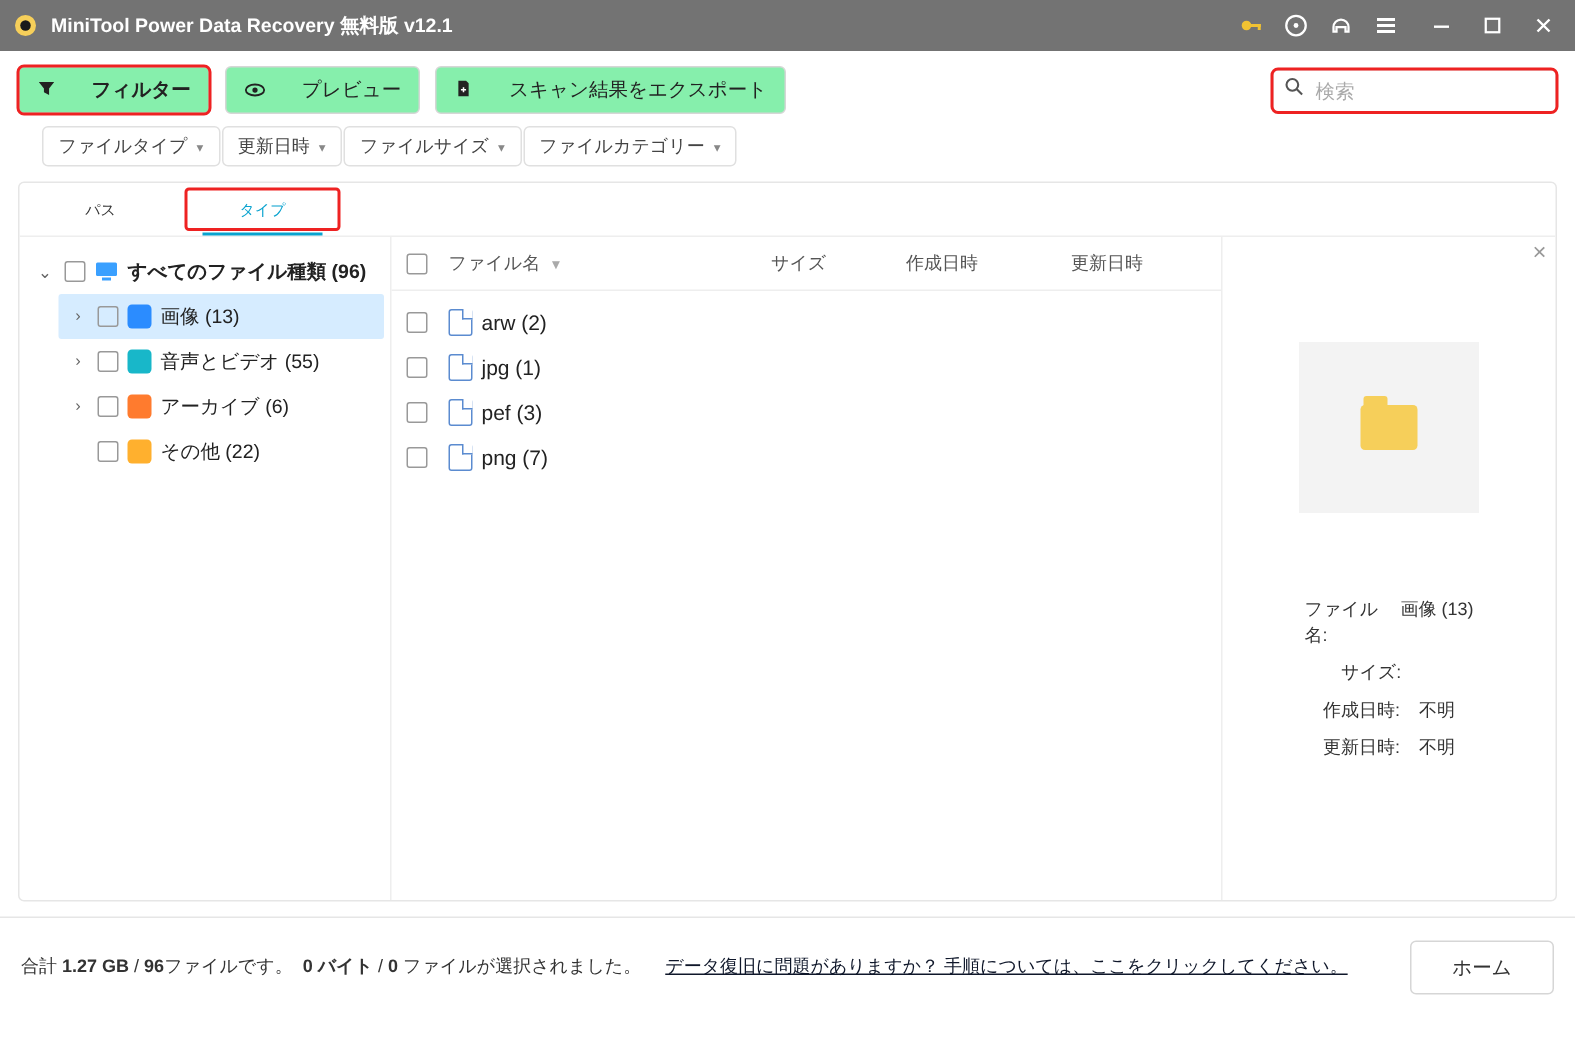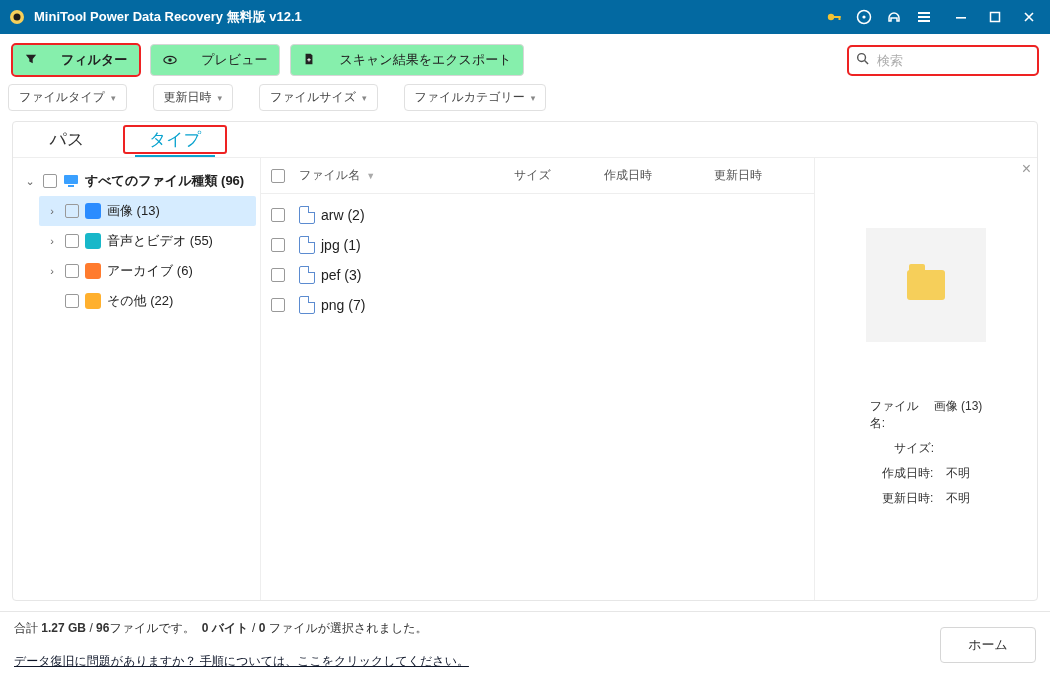--- a/index.html
+++ b/index.html
@@ -1,19 +1,19 @@
 <!DOCTYPE html>
 <html><head>
 <meta charset="utf-8">
 <style>
   * { box-sizing: border-box; margin: 0; padding: 0; font-family: "Segoe UI", Meiryo, sans-serif; }
   html, body { width: 1050px; height: 700px; background: #fff; }
   
   .titlebar {
-    height: 34px; background: #0369a1; color: #fff; display: flex; align-items: center;
+    height: 34px; background: #737373; color: #fff; display: flex; align-items: center;
     padding: 0 8px 0 8px; font-size: 13px;
   }
   .titlebar .app-icon { width: 18px; height: 18px; margin-right: 8px; position: relative; }
   .titlebar .app-icon svg { display:block; }
   .titlebar .title { flex: 0 0 auto; font-weight: 600; }
   .titlebar .spacer { flex: 1; }
   .tb-icons { display: flex; align-items: center; gap: 14px; margin-right: 10px; }
   .tb-icons span { width: 16px; height: 16px; display:inline-flex; align-items:center; justify-content:center; cursor:pointer; }
   .tb-icons .key svg { fill:#f1c232; }
   .tb-win { display:flex; gap:8px; margin-left:6px;}
@@ -28,37 +28,37 @@
   .btn.filter { font-weight:700; }
   .hl-red { outline:2px solid #e22; outline-offset:-1px; border-radius:4px; }
   .search-wrap { margin-left:auto; width:190px; position:relative; }
   .search-wrap .search {
     width:100%; border:1px solid #d6d6d6; border-radius:4px; padding:6px 8px 6px 28px;
     font-size:13px; color:#444;
   }
   .search-wrap .search::placeholder { color:#aaa; }
   .search-wrap .mag { position:absolute; left:8px; top:50%; transform:translateY(-50%); color:#555; }
   
-  .filters { padding:8px 12px 0 8px; display:flex; gap:26px; }
+  .filters { padding:8px 12px 0 28px; display:flex; gap:1px; }
   .chip {
     border:1px solid #e0e0e0; background:#fff; border-radius:4px; padding:4px 10px;
     font-size:12px; color:#444; display:inline-flex; align-items:center; gap:6px; cursor:pointer;
   }
   .chip .caret { font-size:9px; color:#888; }
   
   .panel {
     margin:10px 12px 0 12px; border:1px solid #e6e6e6; border-radius:4px;
     height: 480px; display:flex; flex-direction:column; overflow:hidden;
   }
   .tabs {
     height:36px; border-bottom:1px solid #eee; display:flex; align-items:stretch;
   }
   .tab {
     width:108px; display:flex; align-items:center; justify-content:center;
-    font-size:17px; color:#333; cursor:pointer; position:relative;
+    font-size:10px; color:#333; cursor:pointer; position:relative;
   }
   .tab.active { color:#0aa3cf; font-weight:400; }
   .tab.active::after {
     content:""; position:absolute; left:14px; right:14px; bottom:0; height:2px; background:#0aa3cf;
   }
   .tab-hl { position:absolute; inset:3px 2px 3px 2px; border:2px solid #e22; border-radius:3px; pointer-events:none; }
   .panel-body { flex:1; display:flex; overflow:hidden; }
   
   .tree { width:248px; border-right:1px solid #eee; padding:8px 4px; font-size:13px; color:#222; }
   .tree-row { display:flex; align-items:center; gap:6px; height:30px; padding:0 6px; border-radius:2px; cursor:pointer;}
@@ -104,21 +104,21 @@
   }
   .meta { margin-top:56px; }
   .meta-row { display:flex; margin-bottom:8px;justify-content:center; }
   .meta-row .k { width:64px; color:#333; }
   .meta-row .v { color:#333; }
   
   .footer {
     border-top:1px solid #e6e6e6; margin-top:10px; height:66px;
     display:flex; align-items:center; padding:0 14px; font-size:12px; color:#333;
   }
-  .footer .left { display:flex; flex-direction:column; gap:16px; }
+  .footer .left { display:flex; flex-direction:row; gap:16px; }
   .footer .left .line1 b { font-weight:700; }
   .footer .left a { color:#0f172a; text-decoration:underline; cursor:pointer;}
   .footer .actions { margin-left:auto; display:flex; gap:12px;}
   .fbtn {
     border:1px solid #d6d6d6; background:#fff; border-radius:4px; width:96px; height:36px;
     display:inline-flex; align-items:center; justify-content:center; font-size:13px; cursor:pointer;
   }
   .fbtn.disabled { color:#bbb; }
 </style>
 </head>

